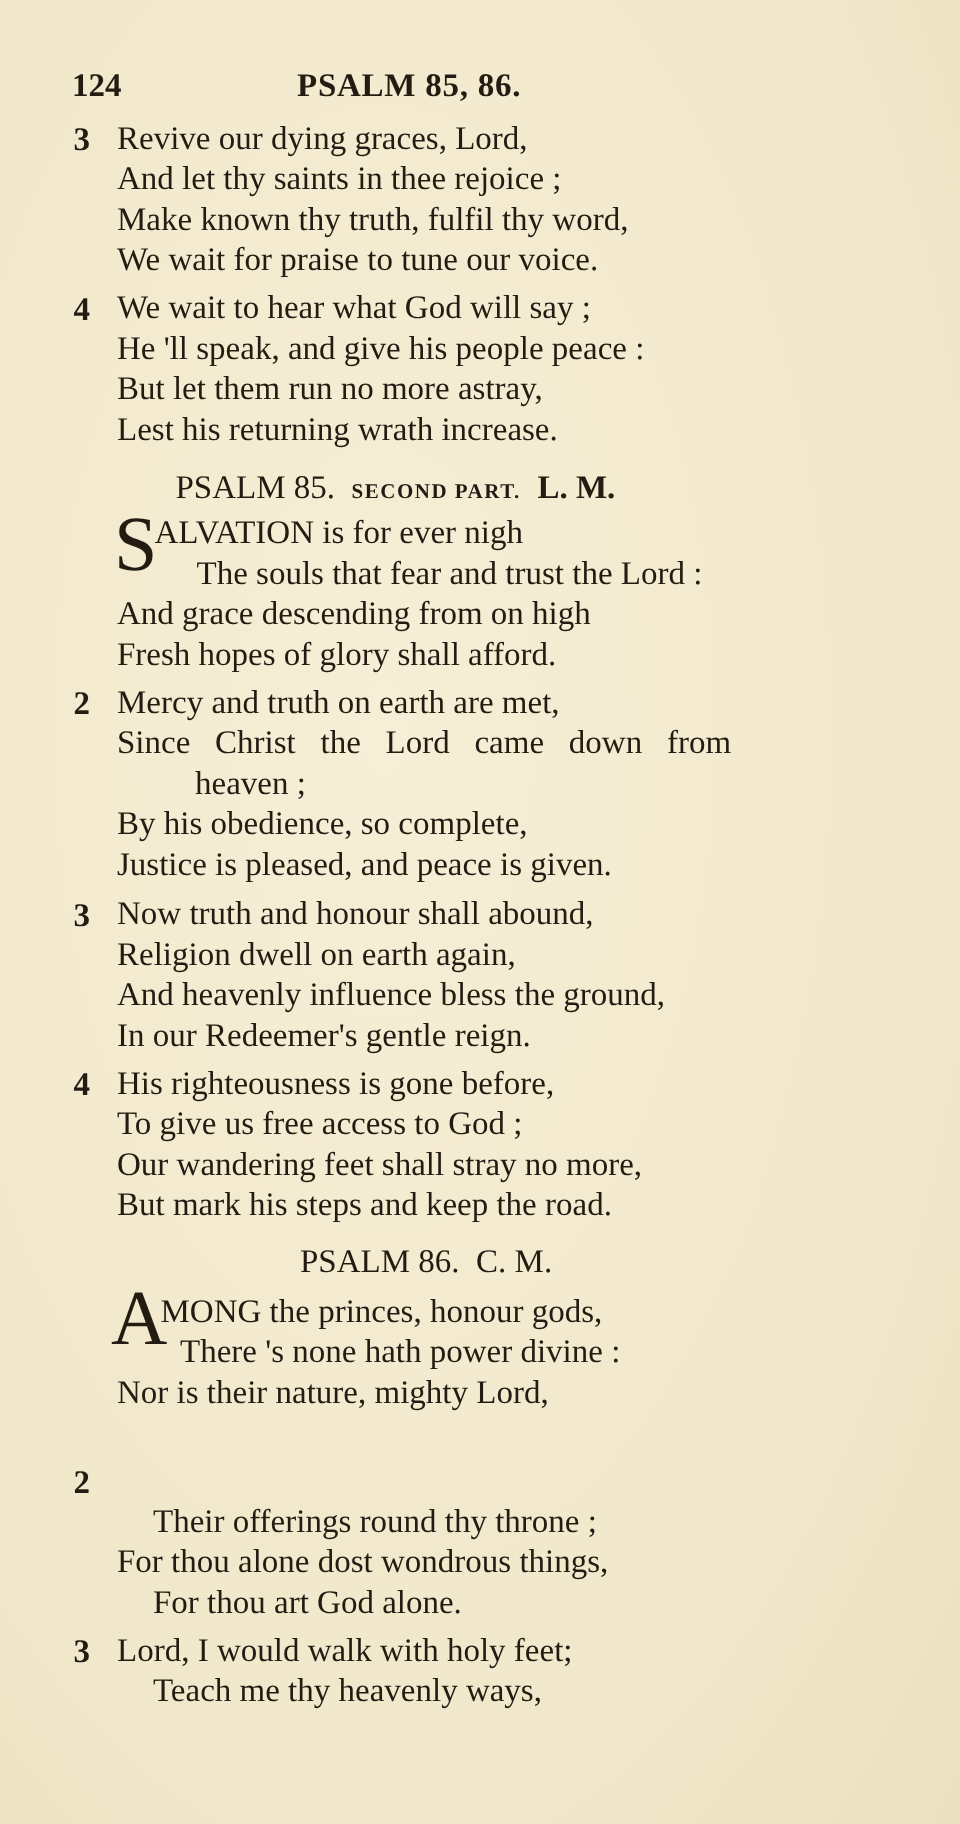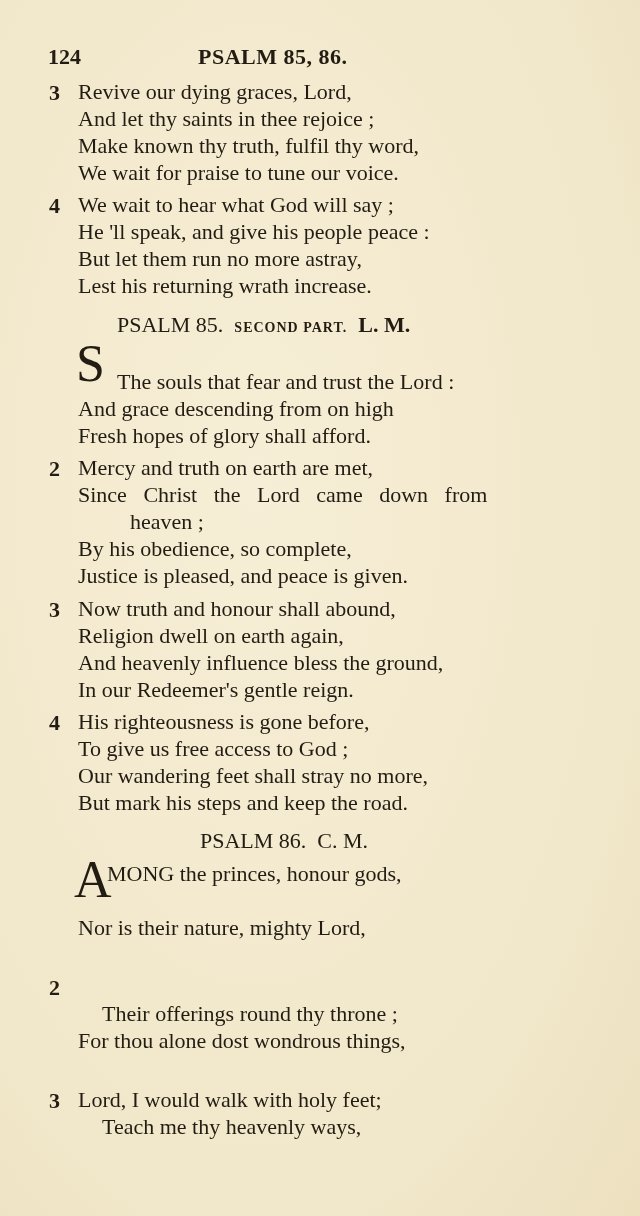--- a/index.html
+++ b/index.html
@@ -43,21 +43,22 @@
   <span class="line" style="left:78px;top:218px">He 'll speak, and give his people peace :</span>
   <span class="line" style="left:78px;top:245px">But let them run no more astray,</span>
   <span class="line" style="left:78px;top:272px">Lest his returning wrath increase.</span>
 
   <div class="heading" style="left:117px;top:312px">
     <span>PSALM 85.</span>
     &nbsp;<span class="sc">SECOND PART.</span>
     &nbsp;<span style="font-weight:bold">L. M.</span>
   </div>
   <span class="dropcap" style="left:76px;top:338px">S</span>
-  <span class="line" style="left:117px;top:368px">The souls that fear and trust the Lord :</span>
+  <span class="line" style="left:103px;top:341px">ALVATION is for ever nigh</span>
+  <span class="line" style="left:131px;top:368px">The souls that fear and trust the Lord :</span>
   <span class="line" style="left:78px;top:395px">And grace descending from on high</span>
   <span class="line" style="left:78px;top:422px">Fresh hopes of glory shall afford.</span>
 
   <span class="num" style="left:49px;top:456px">2</span>
   <span class="line" style="left:78px;top:454px">Mercy and truth on earth are met,</span>
   <span class="line" style="left:78px;top:481px;word-spacing:11px">Since Christ the Lord came down from</span>
   <span class="line" style="left:130px;top:508px">heaven ;</span>
   <span class="line" style="left:78px;top:535px">By his obedience, so complete,</span>
   <span class="line" style="left:78px;top:562px">Justice is pleased, and peace is given.</span>
 
@@ -72,22 +73,24 @@
   <span class="line" style="left:78px;top:762px">Our wandering feet shall stray no more,</span>
   <span class="line" style="left:78px;top:735px">To give us free access to God ;</span>
   <span class="line" style="left:78px;top:789px">But mark his steps and keep the road.</span>
 
   <div class="heading" style="left:200px;top:828px">
     <span>PSALM 86.</span>
     &nbsp;<span>C. M.</span>
   </div>
   <span class="dropcap" style="left:74px;top:854px">A</span>
   <span class="line" style="left:107px;top:860px">MONG the princes, honour gods,</span>
+  <span class="line" style="left:120px;top:887px">There 's none hath power divine :</span>
   <span class="line" style="left:78px;top:914px">Nor is their nature, mighty Lord,</span>
 
   <span class="num" style="left:49px;top:975px">2</span>
   <span class="line" style="left:102px;top:1000px">Their offerings round thy throne ;</span>
   <span class="line" style="left:78px;top:1027px">For thou alone dost wondrous things,</span>
+  <span class="line" style="left:102px;top:1054px">For thou art God alone.</span>
 
   <span class="num" style="left:49px;top:1088px">3</span>
   <span class="line" style="left:78px;top:1086px">Lord, I would walk with holy feet;</span>
   <span class="line" style="left:102px;top:1113px">Teach me thy heavenly ways,</span>
 </div>
 
 </body></html>

